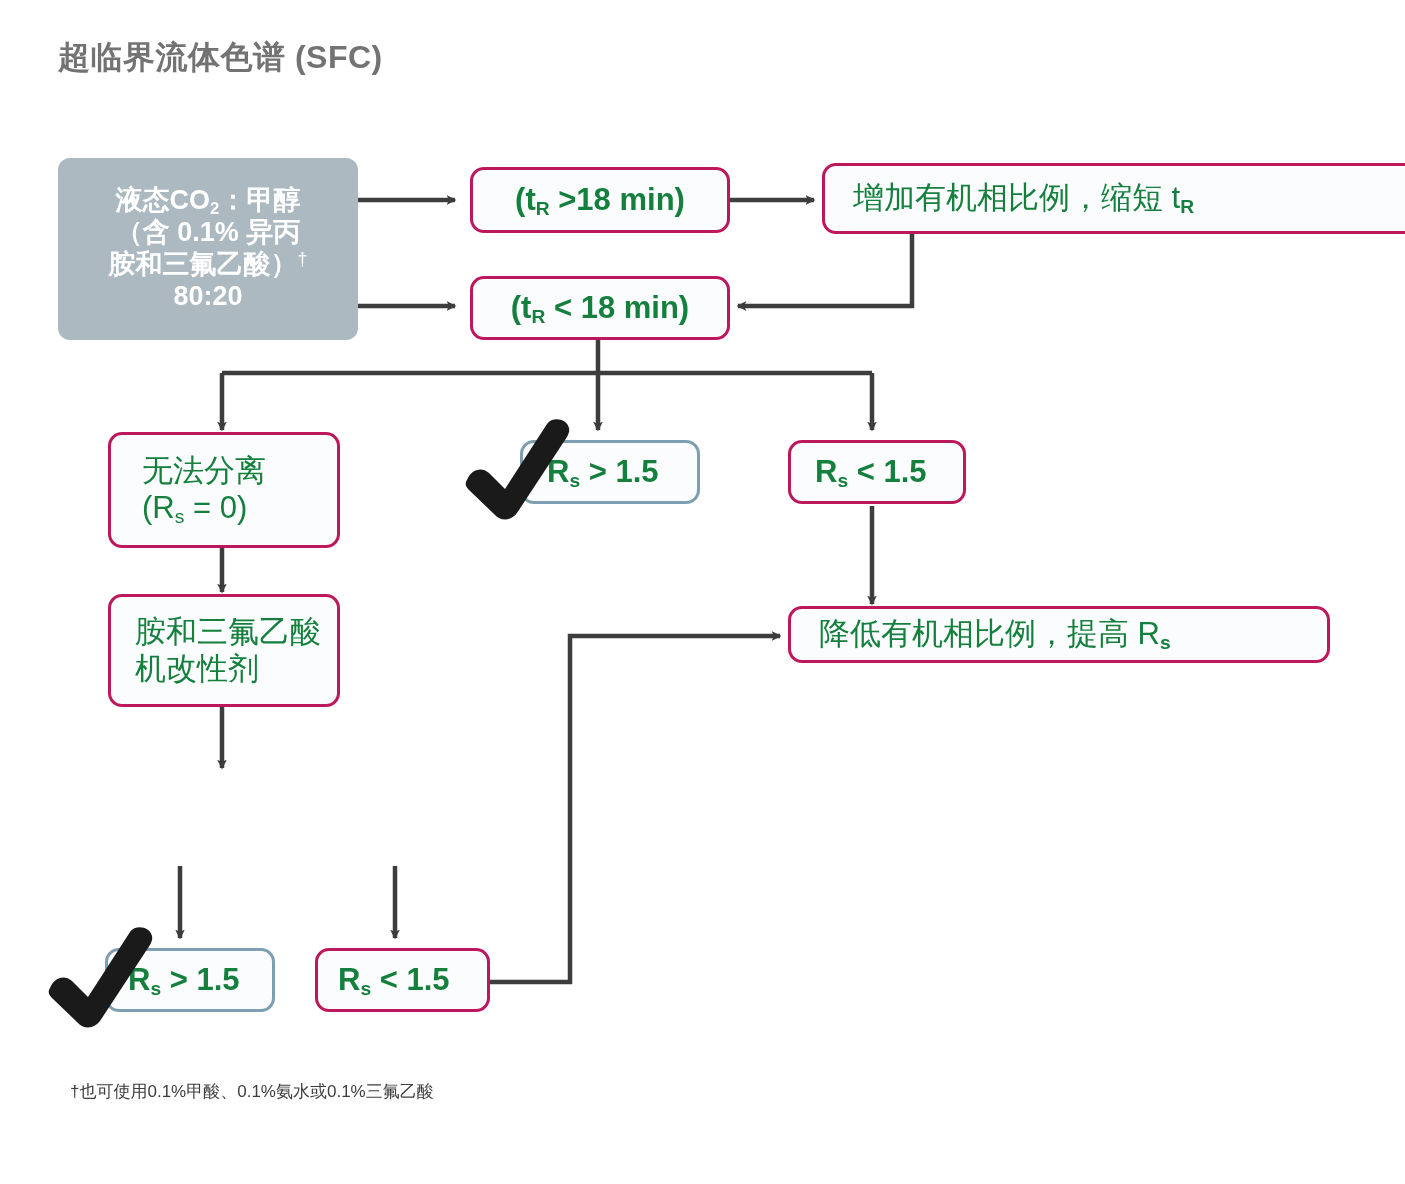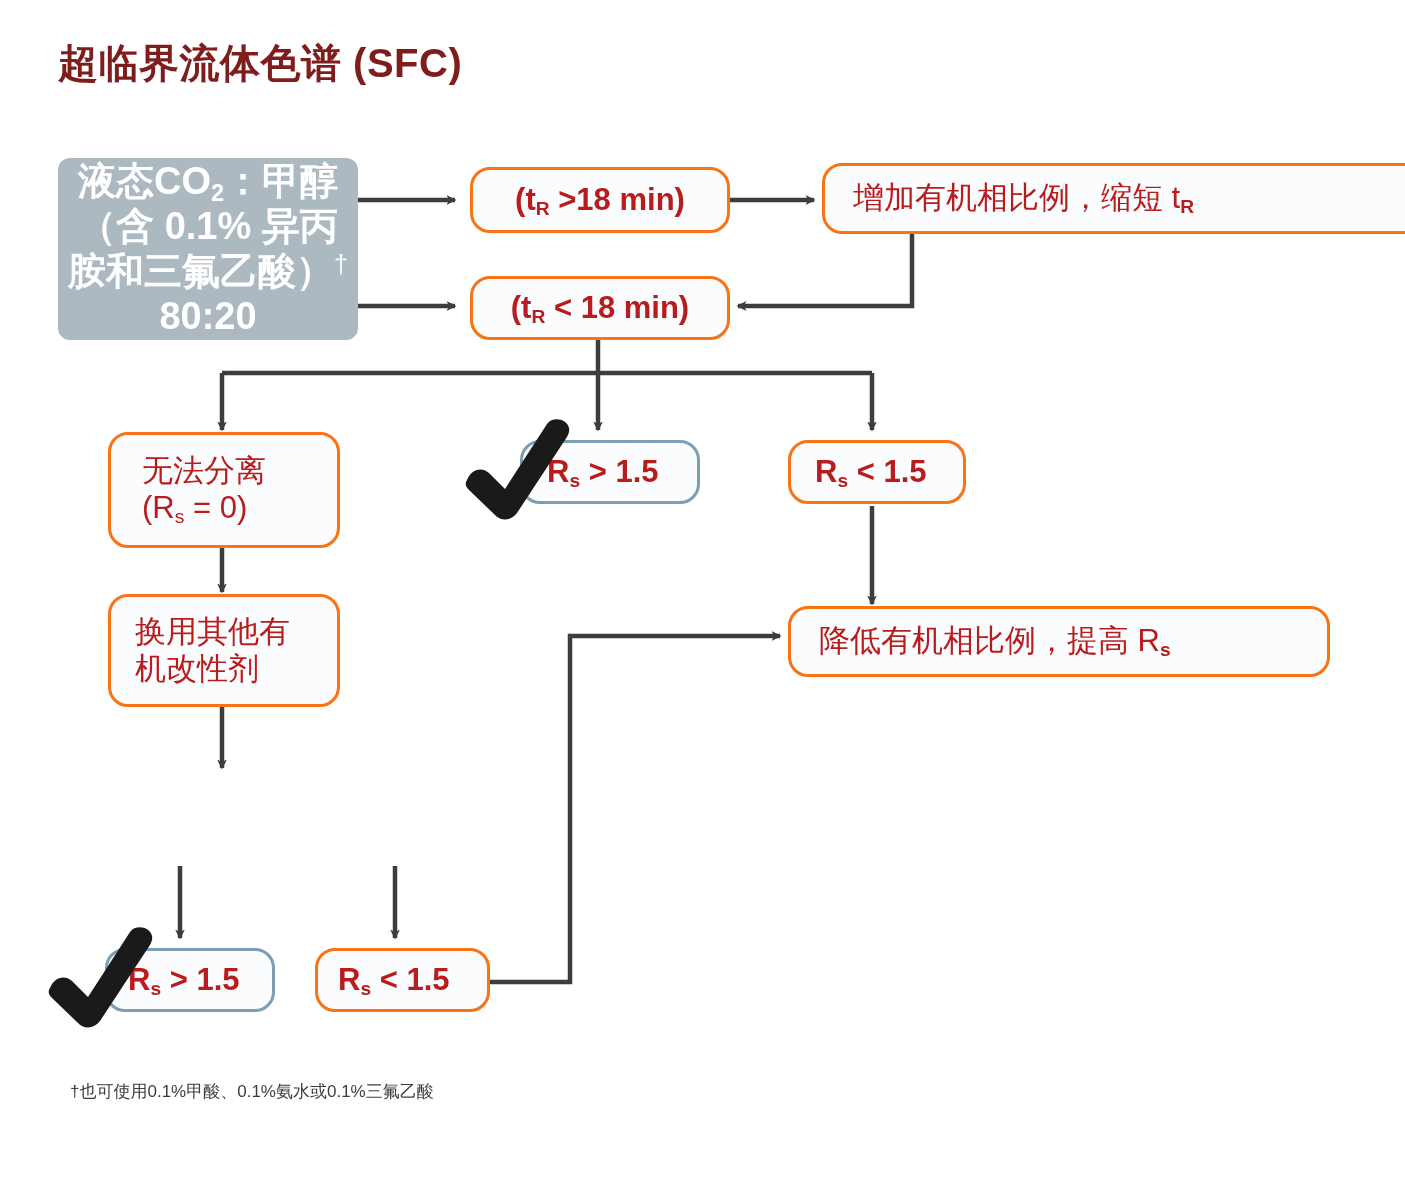--- a/index.html
+++ b/index.html
@@ -15,47 +15,47 @@
     position: relative;
     width: 1405px;
     height: 1184px;
     overflow: hidden;
     background: #ffffff;
   }
   #title {
     position: absolute;
     left: 58px;
     top: 36px;
-    font-size: 40px;
+    font-size: 32px;
     font-weight: bold;
     letter-spacing: 0.5px;
-    color: #7f1d1d;
+    color: #737373;
     white-space: nowrap;
   }
   #footnote {
     position: absolute;
     left: 70px;
     top: 1080px;
     font-size: 17px;
     color: #3d3d3d;
     white-space: nowrap;
   }
   .node {
     position: absolute;
     box-sizing: border-box;
     background: #fbfcfd;
-    border: 3px solid #f97316;
-    border-radius: 20px;
+    border: 3px solid #be185d;
+    border-radius: 14px;
     display: flex;
     align-items: center;
     justify-content: center;
     text-align: center;
     font-size: 31px;
     font-weight: normal;
-    color: #b91c1c;
+    color: #15803d;
     line-height: 1.18;
     padding: 4px 10px;
   }
   .node.bold { font-weight: bold; }
   .node.light-border { border-color: #7e9fb2; }
   .node.start {
     background: #adb9c1;
     border: none;
     color: #ffffff;
     font-weight: bold;
@@ -123,21 +123,21 @@
 
       <path d="M395,866 L395,938" marker-end="url(#arrow)"></path>
 
       <path d="M872,506 L872,604" marker-end="url(#arrow)"></path>
 
       <path d="M490,982 L570,982 L570,636 L780,636" marker-end="url(#arrow)"></path>
     </g>
   </svg>
 
   <div class="node start" style="left:58px; top:158px; width:300px; height:182px;">
-    <div class="inner" style="font-size:38px;">
+    <div class="inner" style="font-size:27px;">
       <div><span>液态CO</span><sub>2</sub><span>：甲醇</span></div>
       <div>（含 0.1% 异丙</div>
       <div><span>胺和三氟乙酸）</span><sup class="dag">†</sup></div>
       <div>80:20</div>
     </div>
   </div>
 
   <div class="node bold" style="left:470px; top:167px; width:260px; height:66px;">
     <div class="inner">
       <span>(t</span><sub>R</sub><span> &gt;18 min)</span>
@@ -173,42 +173,42 @@
   </svg>
 
   <div class="node bold" style="left:788px; top:440px; width:178px; height:64px; justify-content:flex-start; padding-left:24px;">
     <div class="inner" style="text-align:left;">
       <span>R</span><sub>s</sub><span> &lt; 1.5</span>
     </div>
   </div>
 
   <div class="node" style="left:108px; top:594px; width:232px; height:113px; justify-content:flex-start; padding-left:24px;">
     <div class="inner" style="text-align:left;">
-      <div>换用其他有</div>
+      <div>胺和三氟乙酸</div>
       <div>机改性剂</div>
     </div>
   </div>
 
 
   <div class="node bold light-border" style="left:105px; top:948px; width:170px; height:64px; justify-content:flex-start; padding-left:20px;">
     <div class="inner" style="text-align:left;">
       <span>R</span><sub>s</sub><span> &gt; 1.5</span>
     </div>
   </div>
   <svg class="check" style="left:38px; top:926px;" width="130" height="102" viewBox="0 0 130 102">
     <path d="M12,62 C16,52 26,48 34,55 L50,71 L92,6 C98,-2 112,1 114,10 C115,15 112,19 108,25 L62,95 C56,103 46,104 39,96 L14,72 C10,68 10,65 12,62 Z" fill="#1a1a1a"></path>
   </svg>
 
   <div class="node bold" style="left:315px; top:948px; width:175px; height:64px; justify-content:flex-start; padding-left:20px;">
     <div class="inner" style="text-align:left;">
       <span>R</span><sub>s</sub><span> &lt; 1.5</span>
     </div>
   </div>
 
-  <div class="node" style="left:788px; top:606px; width:542px; height:71px; justify-content:flex-start; padding-left:28px;">
+  <div class="node" style="left:788px; top:606px; width:542px; height:57px; justify-content:flex-start; padding-left:28px;">
     <div class="inner" style="text-align:left;">
       <span>降低有机相比例，提高 R</span><sub style="font-weight:bold;">s</sub>
     </div>
   </div>
 
   <div id="footnote">†也可使用0.1%甲酸、0.1%氨水或0.1%三氟乙酸</div>
 
 </div>
 
 </body></html>

